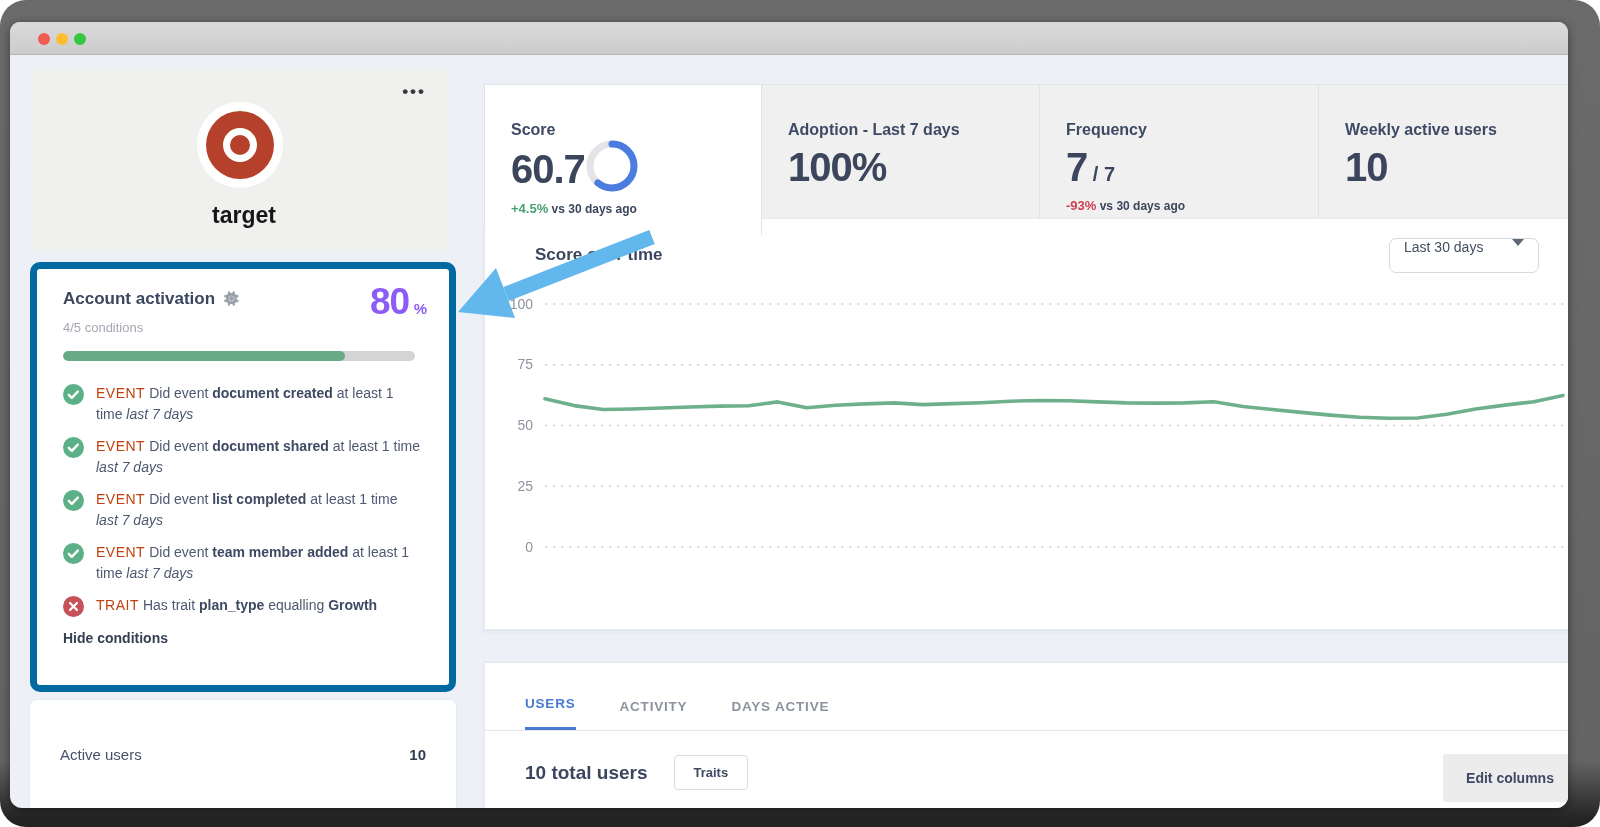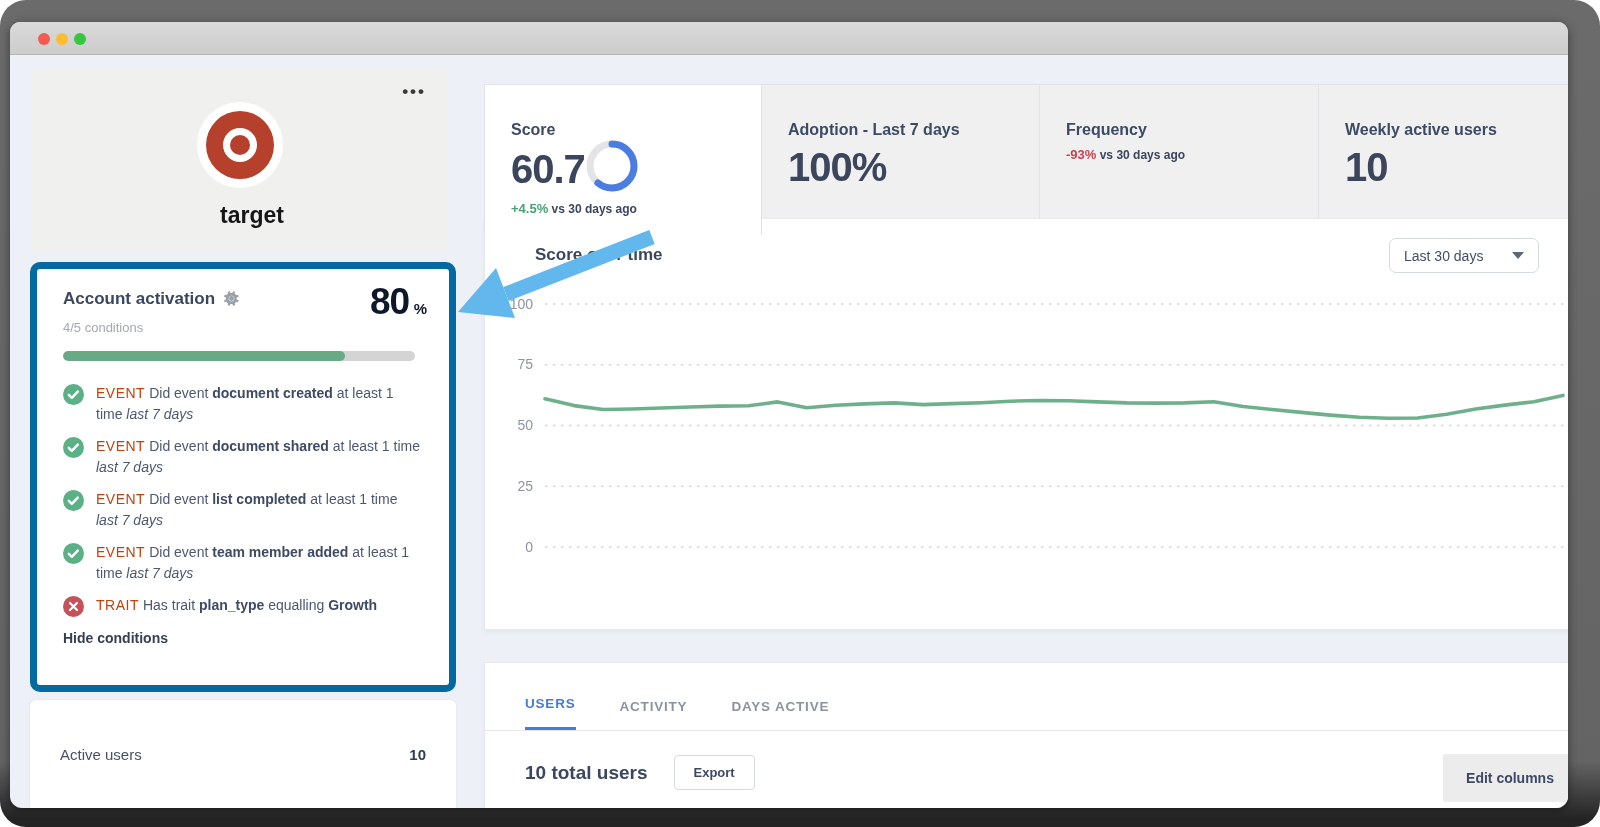--- a/index.html
+++ b/index.html
@@ -12,28 +12,28 @@
   .dot.yellow { left:46px; background:#fdbd2e; }
   .dot.green { left:64px; background:#35c73f; }
 
   
   .org-card { position:absolute; left:22px; top:46px; width:416px; height:184px; background:#f0f0ef; border-radius:6px; }
   .org-menu { position:absolute; right:22px; top:14px; color:#3a3a3a; font-size:17px; font-weight:800; letter-spacing:2px; cursor:default; }
   .logo { position:absolute; left:165px; top:34px; width:86px; height:86px; border-radius:50%; background:#fff; }
   .logo .ring { position:absolute; left:9px; top:9px; width:68px; height:68px; border-radius:50%; background:#b5402c; }
   .logo .ring2 { position:absolute; left:26px; top:26px; width:34px; height:34px; border-radius:50%; background:#fff; }
   .logo .core { position:absolute; left:33px; top:33px; width:20px; height:20px; border-radius:50%; background:#b5402c; }
-  .org-name { position:absolute; left:12px; top:134px; width:100%; text-align:center; font-size:23px; font-weight:800; color:#161616; }
+  .org-name { position:absolute; left:4px; top:134px; width:100%; text-align:center; font-size:23px; font-weight:800; color:#161616; }
 
   .hl-card { position:absolute; left:20px; top:240px; width:426px; height:430px; background:#fff; border:7px solid #0369a1; border-radius:10px; padding:20px 26px 14px 26px; overflow:hidden; }
   .hl-head { position:relative; }
   .hl-title { font-size:17px; font-weight:800; color:#3b475f; display:inline; }
   .gear { display:inline-block; vertical-align:-3px; margin-left:8px; }
   .hl-sub { font-size:13px; color:#a3a8b1; margin-top:9px; }
-  .hl-pct { position:absolute; right:-4px; top:-8px; color:#0f172a; font-weight:800; }
+  .hl-pct { position:absolute; right:-4px; top:-8px; color:#8b5cf6; font-weight:800; }
   .hl-pct .big { font-size:37px; letter-spacing:-1px; }
   .hl-pct .unit { font-size:15px; }
   .pbar { margin-top:16px; width:352px; height:10px; border-radius:5px; background:#d4d4d4; overflow:hidden; }
   .pfill { height:100%; border-radius:5px; background:#68aa85; }
   .conds { margin-top:22px; }
   .cond { position:relative; padding-left:33px; margin-bottom:11px; font-size:14px; line-height:21px; color:#4d5870; }
   .cond .cicon { position:absolute; left:0; top:1px; }
   .cond .ctype { color:#c2410c; letter-spacing:.5px; margin-right:4px; }
   .cond b { color:#3e4a63; }
   .hide-link { font-size:14px; font-weight:800; color:#343f55; margin-top:14px; cursor:pointer; }
@@ -51,21 +51,21 @@
   .m-label { font-size:16px; font-weight:700; color:#3d4a63; }
   .m-value { font-size:40px; font-weight:800; color:#3b455b; letter-spacing:-1px; margin-top:6px; }
   .m-suffix { font-size:20px; font-weight:700; color:#3b455b; letter-spacing:0; }
   .m-delta { font-size:13px; font-weight:800; margin-top:8px; }
   .m-delta .pos { color:#49a173; } .m-delta .neg { color:#cd4050; }
   .m-delta .dsuf { color:#3b455b; font-size:12px; }
   .score-row { display:flex; align-items:center; }
 
   .chart-card { position:absolute; left:474px; top:196px; width:1094px; height:412px; background:#fff; border:1px solid #e7e9ed; border-top:1px solid #e7e9ed; box-shadow:0 2px 4px rgba(40,50,70,.06); z-index:2; }
   .chart-title { position:absolute; left:50px; top:26px; font-size:17px; font-weight:800; color:#3b475f; }
-  .range-select { position:absolute; right:38px; top:19px; width:150px; height:35px; border:1px solid #d5d9e0; border-radius:7px; background:#fff; display:flex; align-items:center; padding:0 14px; font-size:14px; color:#444e61; cursor:pointer; }
+  .range-select { position:absolute; right:38px; top:19px; width:150px; height:35px; border:1px solid #d5d9e0; border-radius:7px; background:#fff; display:flex; padding:0 14px; font-size:14px; color:#444e61; cursor:pointer; }
   .caret { margin-left:auto; width:0; height:0; border-left:6px solid transparent; border-right:6px solid transparent; border-top:7px solid #5f6876; }
   .chart-svg { position:absolute; left:0; top:60px; }
 
   .users-card { position:absolute; left:474px; top:640px; width:1094px; height:146px; background:#fff; border:1px solid #e7e9ed; border-bottom:none; box-shadow:0 1px 3px rgba(40,50,70,.05); }
   .utabs { display:flex; gap:44px; padding:0 0 0 40px; height:68px; align-items:flex-end; border-bottom:1px solid #e6e8ec; }
   .utab { font-size:13.5px; font-weight:700; letter-spacing:.8px; color:#8d939e; padding-bottom:16px; cursor:pointer; }
   .utab.active { color:#4a7bd0; border-bottom:3px solid #4a7bd0; }
   .users-row { display:flex; align-items:center; padding:24px 0 0 40px; }
   .total-users { font-size:19px; font-weight:800; color:#3b475f; }
   .export-btn { margin-left:26px; padding:9px 19px; border:1px solid #d7dade; border-radius:4px; background:#fff; font-size:13px; font-weight:600; color:#3e4a63; cursor:pointer; }
@@ -150,20 +150,21 @@
           </svg>
         </div>
         <div class="m-delta"><span class="pos">+4.5%</span><span class="dsuf"> vs 30 days ago</span></div>
       </div>
       <div class="mtab" style="width:278px">
         <div class="m-label">Adoption - Last 7 days</div>
         <div class="m-value">100%</div>
       </div>
       <div class="mtab" style="width:279px">
         <div class="m-label">Frequency</div>
+        <div class="m-value"><span>7</span><span class="m-suffix"> / 7</span></div>
         <div class="m-delta"><span class="neg">-93%</span><span class="dsuf"> vs 30 days ago</span></div>
       </div>
       <div class="mtab" style="width:259px">
         <div class="m-label">Weekly active users</div>
         <div class="m-value">10</div>
       </div>
     </div>
 
     <div class="chart-card">
       <div class="chart-title">Score over time</div>
@@ -187,21 +188,21 @@
     </div>
 
     <div class="users-card">
       <div class="utabs" id="utabs">
           <div class="utab active">USERS</div>
           <div class="utab">ACTIVITY</div>
           <div class="utab">DAYS ACTIVE</div>
         </div>
       <div class="users-row">
         <span class="total-users">10 total users</span>
-        <button class="export-btn">Export</button>
+        <button class="export-btn">Traits</button>
       </div>
       <button class="editcols-btn">Edit columns</button>
     </div>
 
     <svg class="arrow-svg" width="240" height="120" viewBox="0 0 240 120">
       <line x1="212" y1="20" x2="66" y2="77" stroke="#62b7ec" stroke-width="15"></line>
       <polygon points="18,95 56,51 75,101" fill="#62b7ec"></polygon>
     </svg>
   </div>
 </div>

